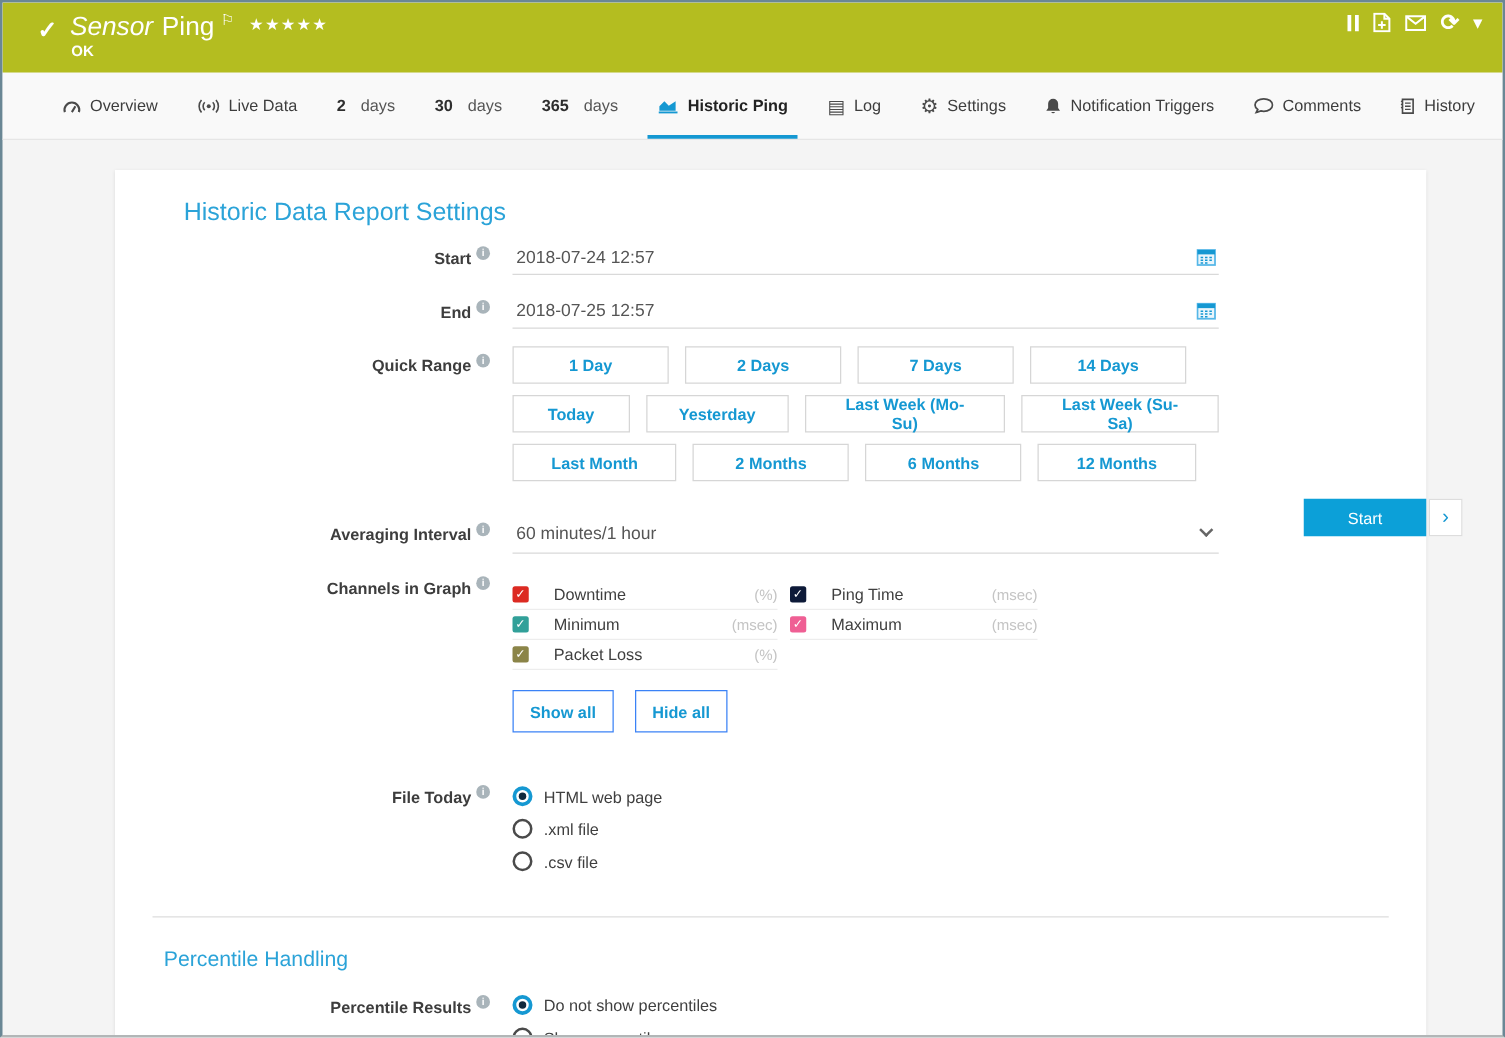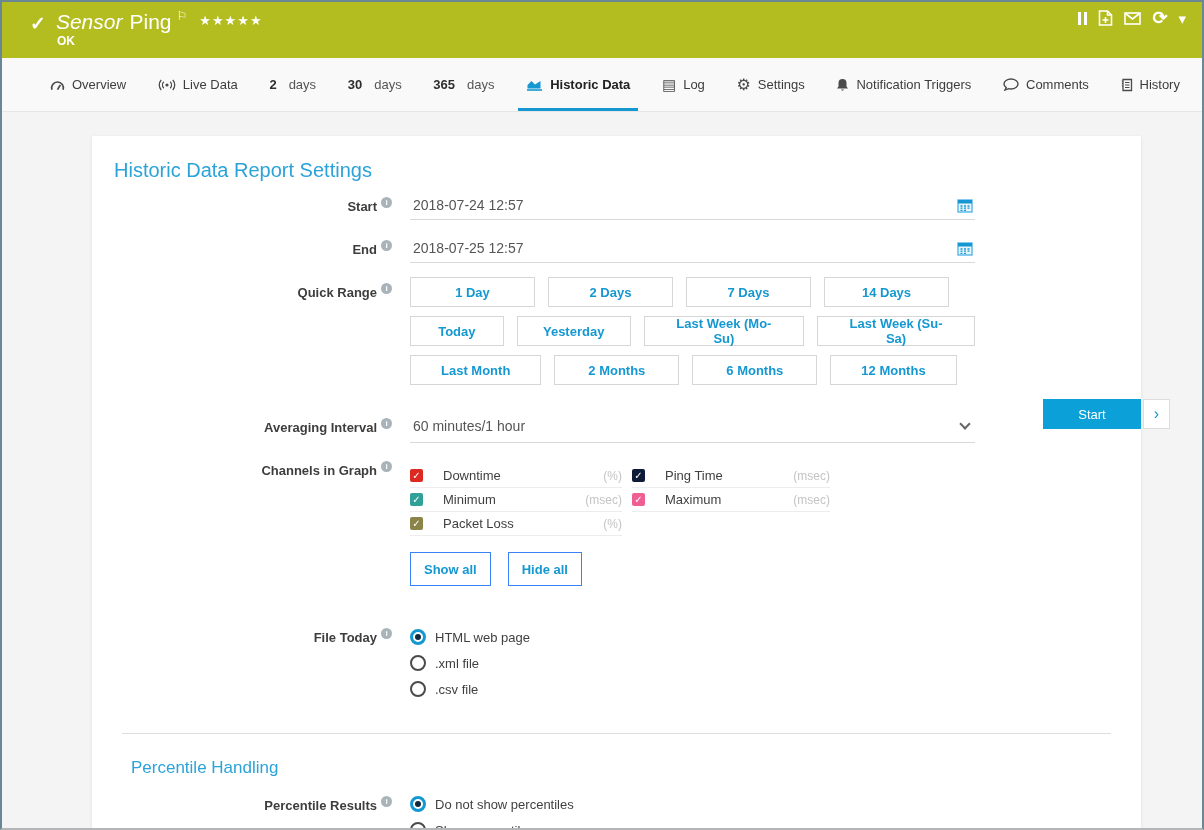--- a/index.html
+++ b/index.html
@@ -42,21 +42,21 @@
   .tab .num { font-weight:700; color:#2e2e2e; margin-right:5px; }
   .tab .dayword { color:#555; }
 
   
   .body-area { position:relative; height:726px; }
   .card {
     position:absolute; left:90px; top:24px; width:1049px; height:760px;
     background:#fff; box-shadow:0 1px 3px rgba(0,0,0,.10);
   }
   .sec-title {
-    position:absolute; left:22px; top:21px; width:260px;
+    position:absolute; left:55px; top:21px; width:260px;
     color:#2ba3d8; font-size:20px; line-height:27px; font-weight:400;
   }
   .form { padding-top:55px; }
   .frow { display:flex; align-items:flex-start; margin-bottom:0; }
   .flabel {
     width:300px; text-align:right; font-size:13px; font-weight:700; color:#3d3d3d;
     padding-top:8px; flex:none;
   }
   .info-icon {
     display:inline-block; width:11px; height:11px; border-radius:50%;
@@ -196,21 +196,21 @@
       <span class="num">365</span>
         <span class="dayword">days</span>
     </div>
     <div class="tab active">
       <span class="ticon">
         <svg width="17" height="13" viewBox="0 0 17 13">
             <path d="M1 12h15" stroke="#1598d2" stroke-width="1.6"></path>
             <path d="M1.5 10.5V7l4-4 3.5 3.5L14.5 3v7.5z" fill="#1598d2"></path>
           </svg>
       </span>
-      <span>Historic Data</span>
+      <span>Historic Ping</span>
     </div>
     <div class="tab">
       <span class="ticon" style="font-size:15px;">▤</span>
       <span>Log</span>
     </div>
     <div class="tab">
       <span class="ticon" style="font-size:16px;">⚙</span>
       <span>Settings</span>
     </div>
     <div class="tab">

